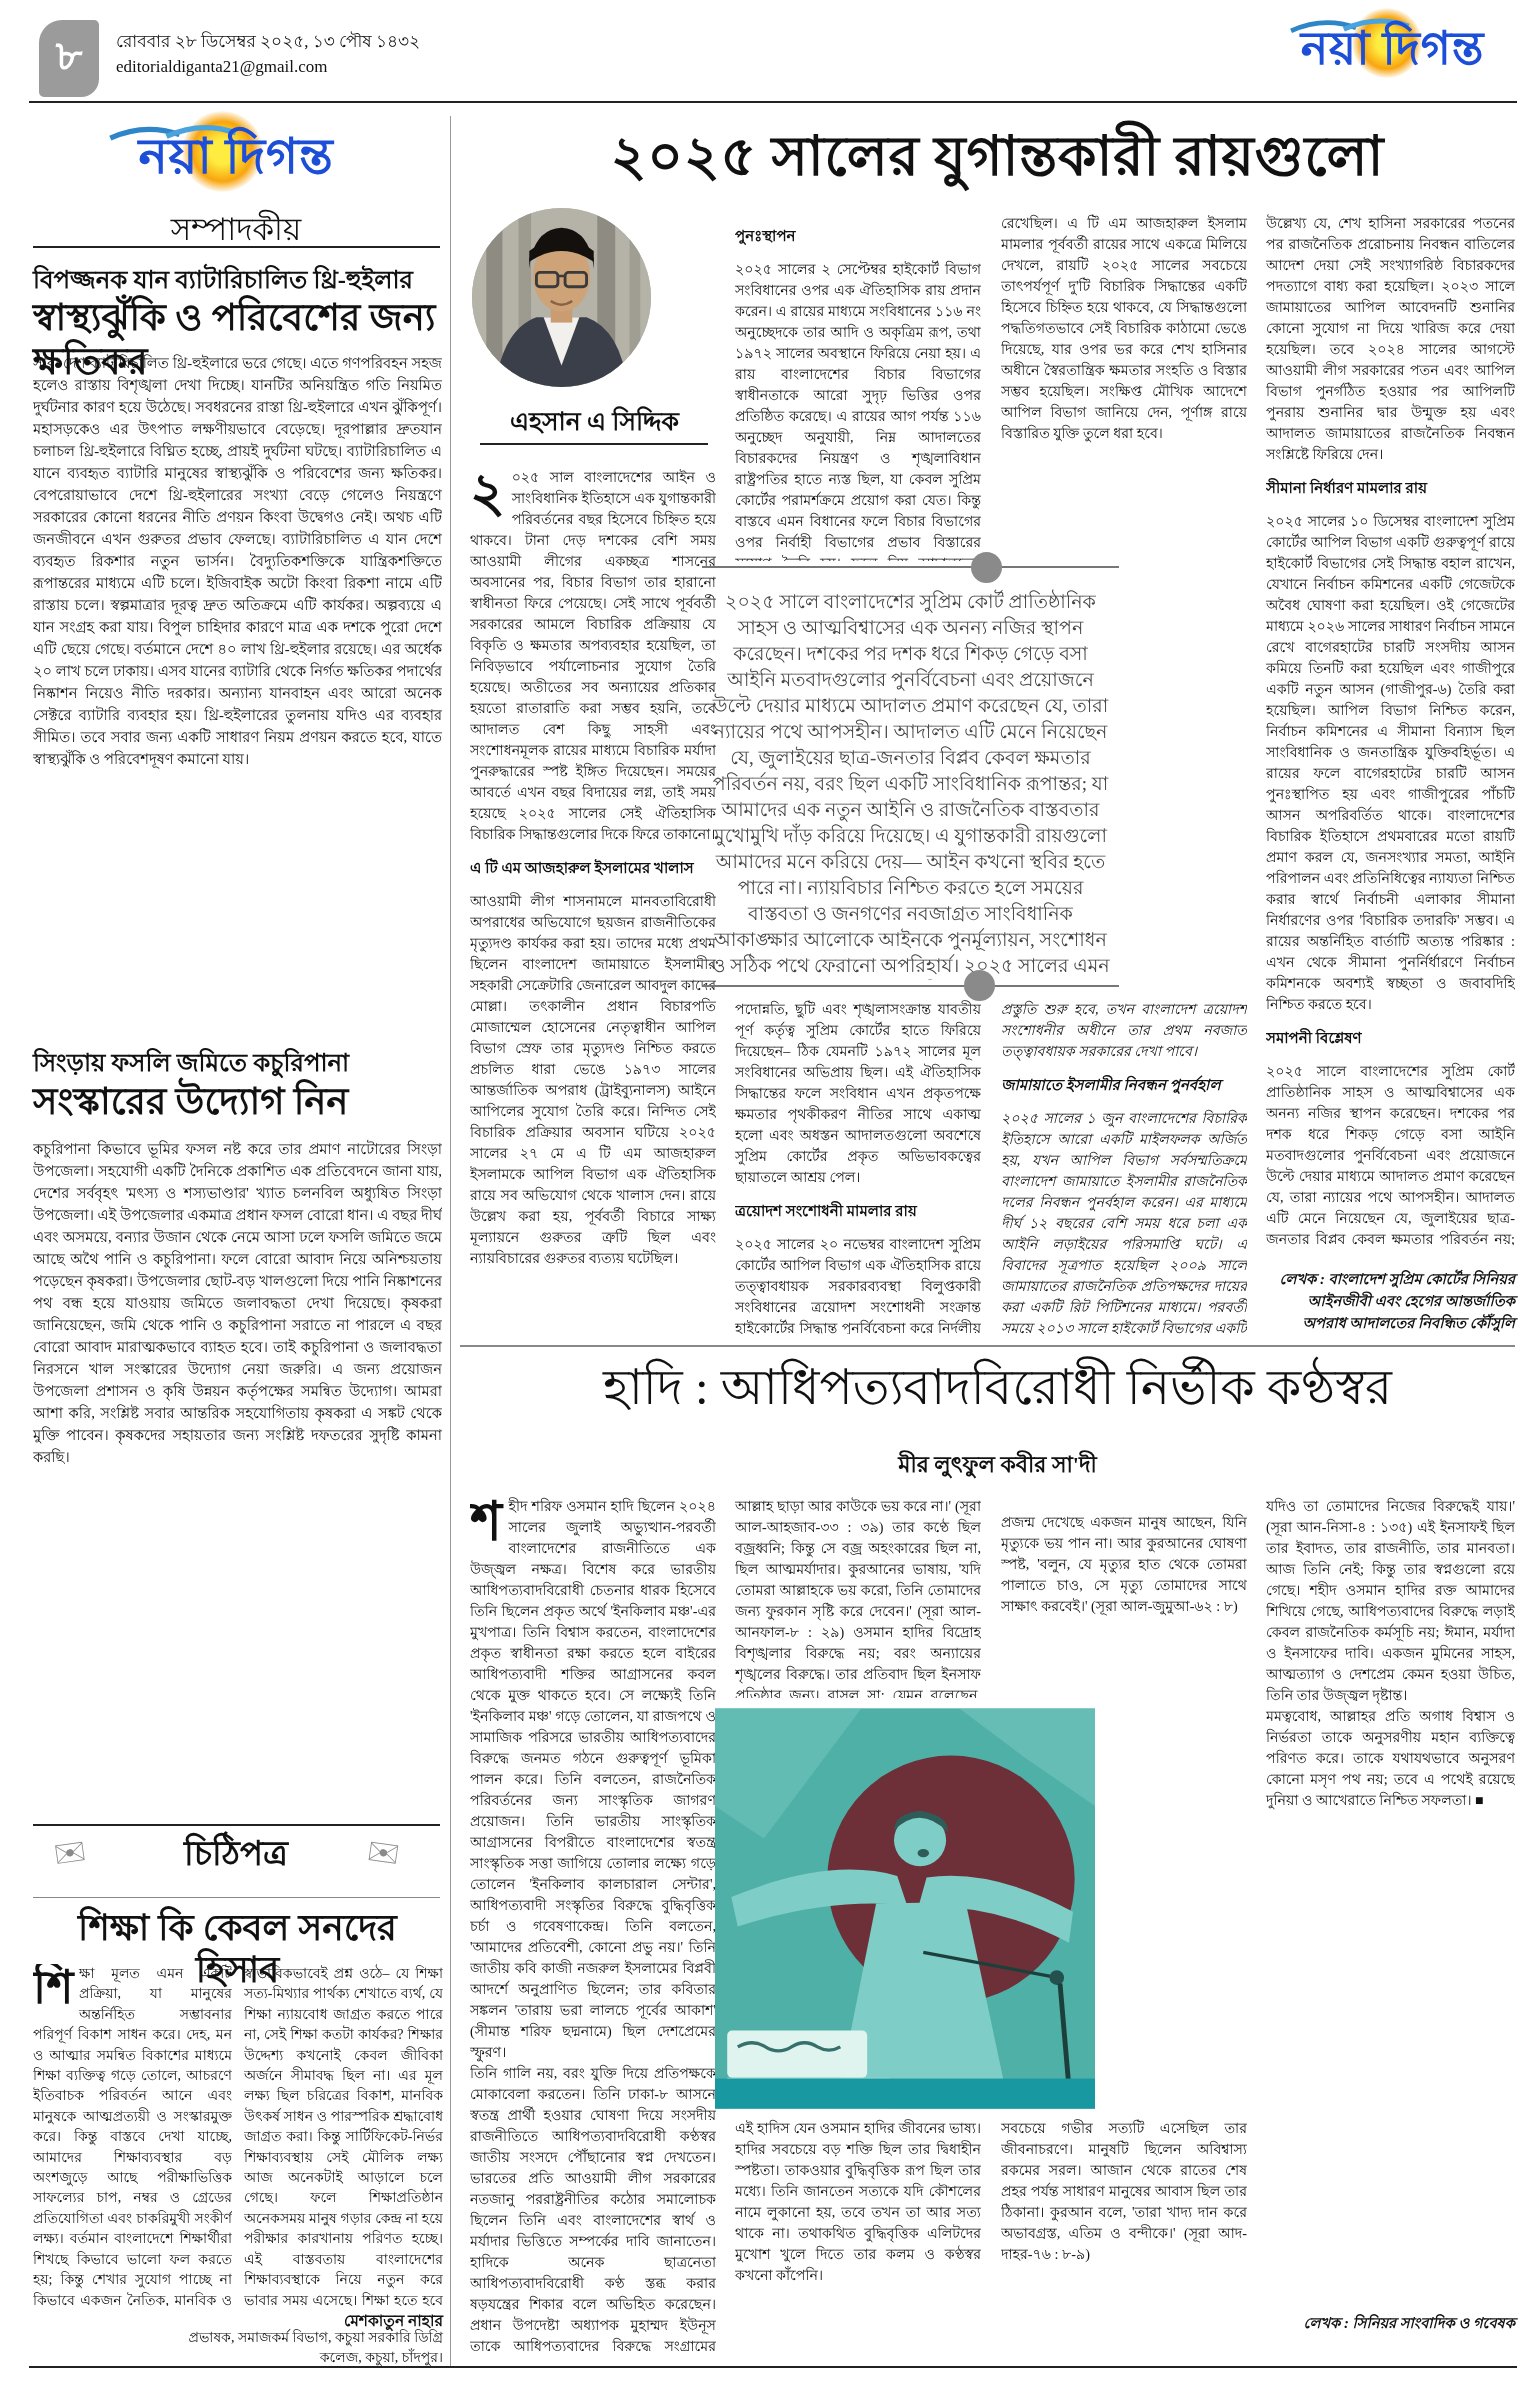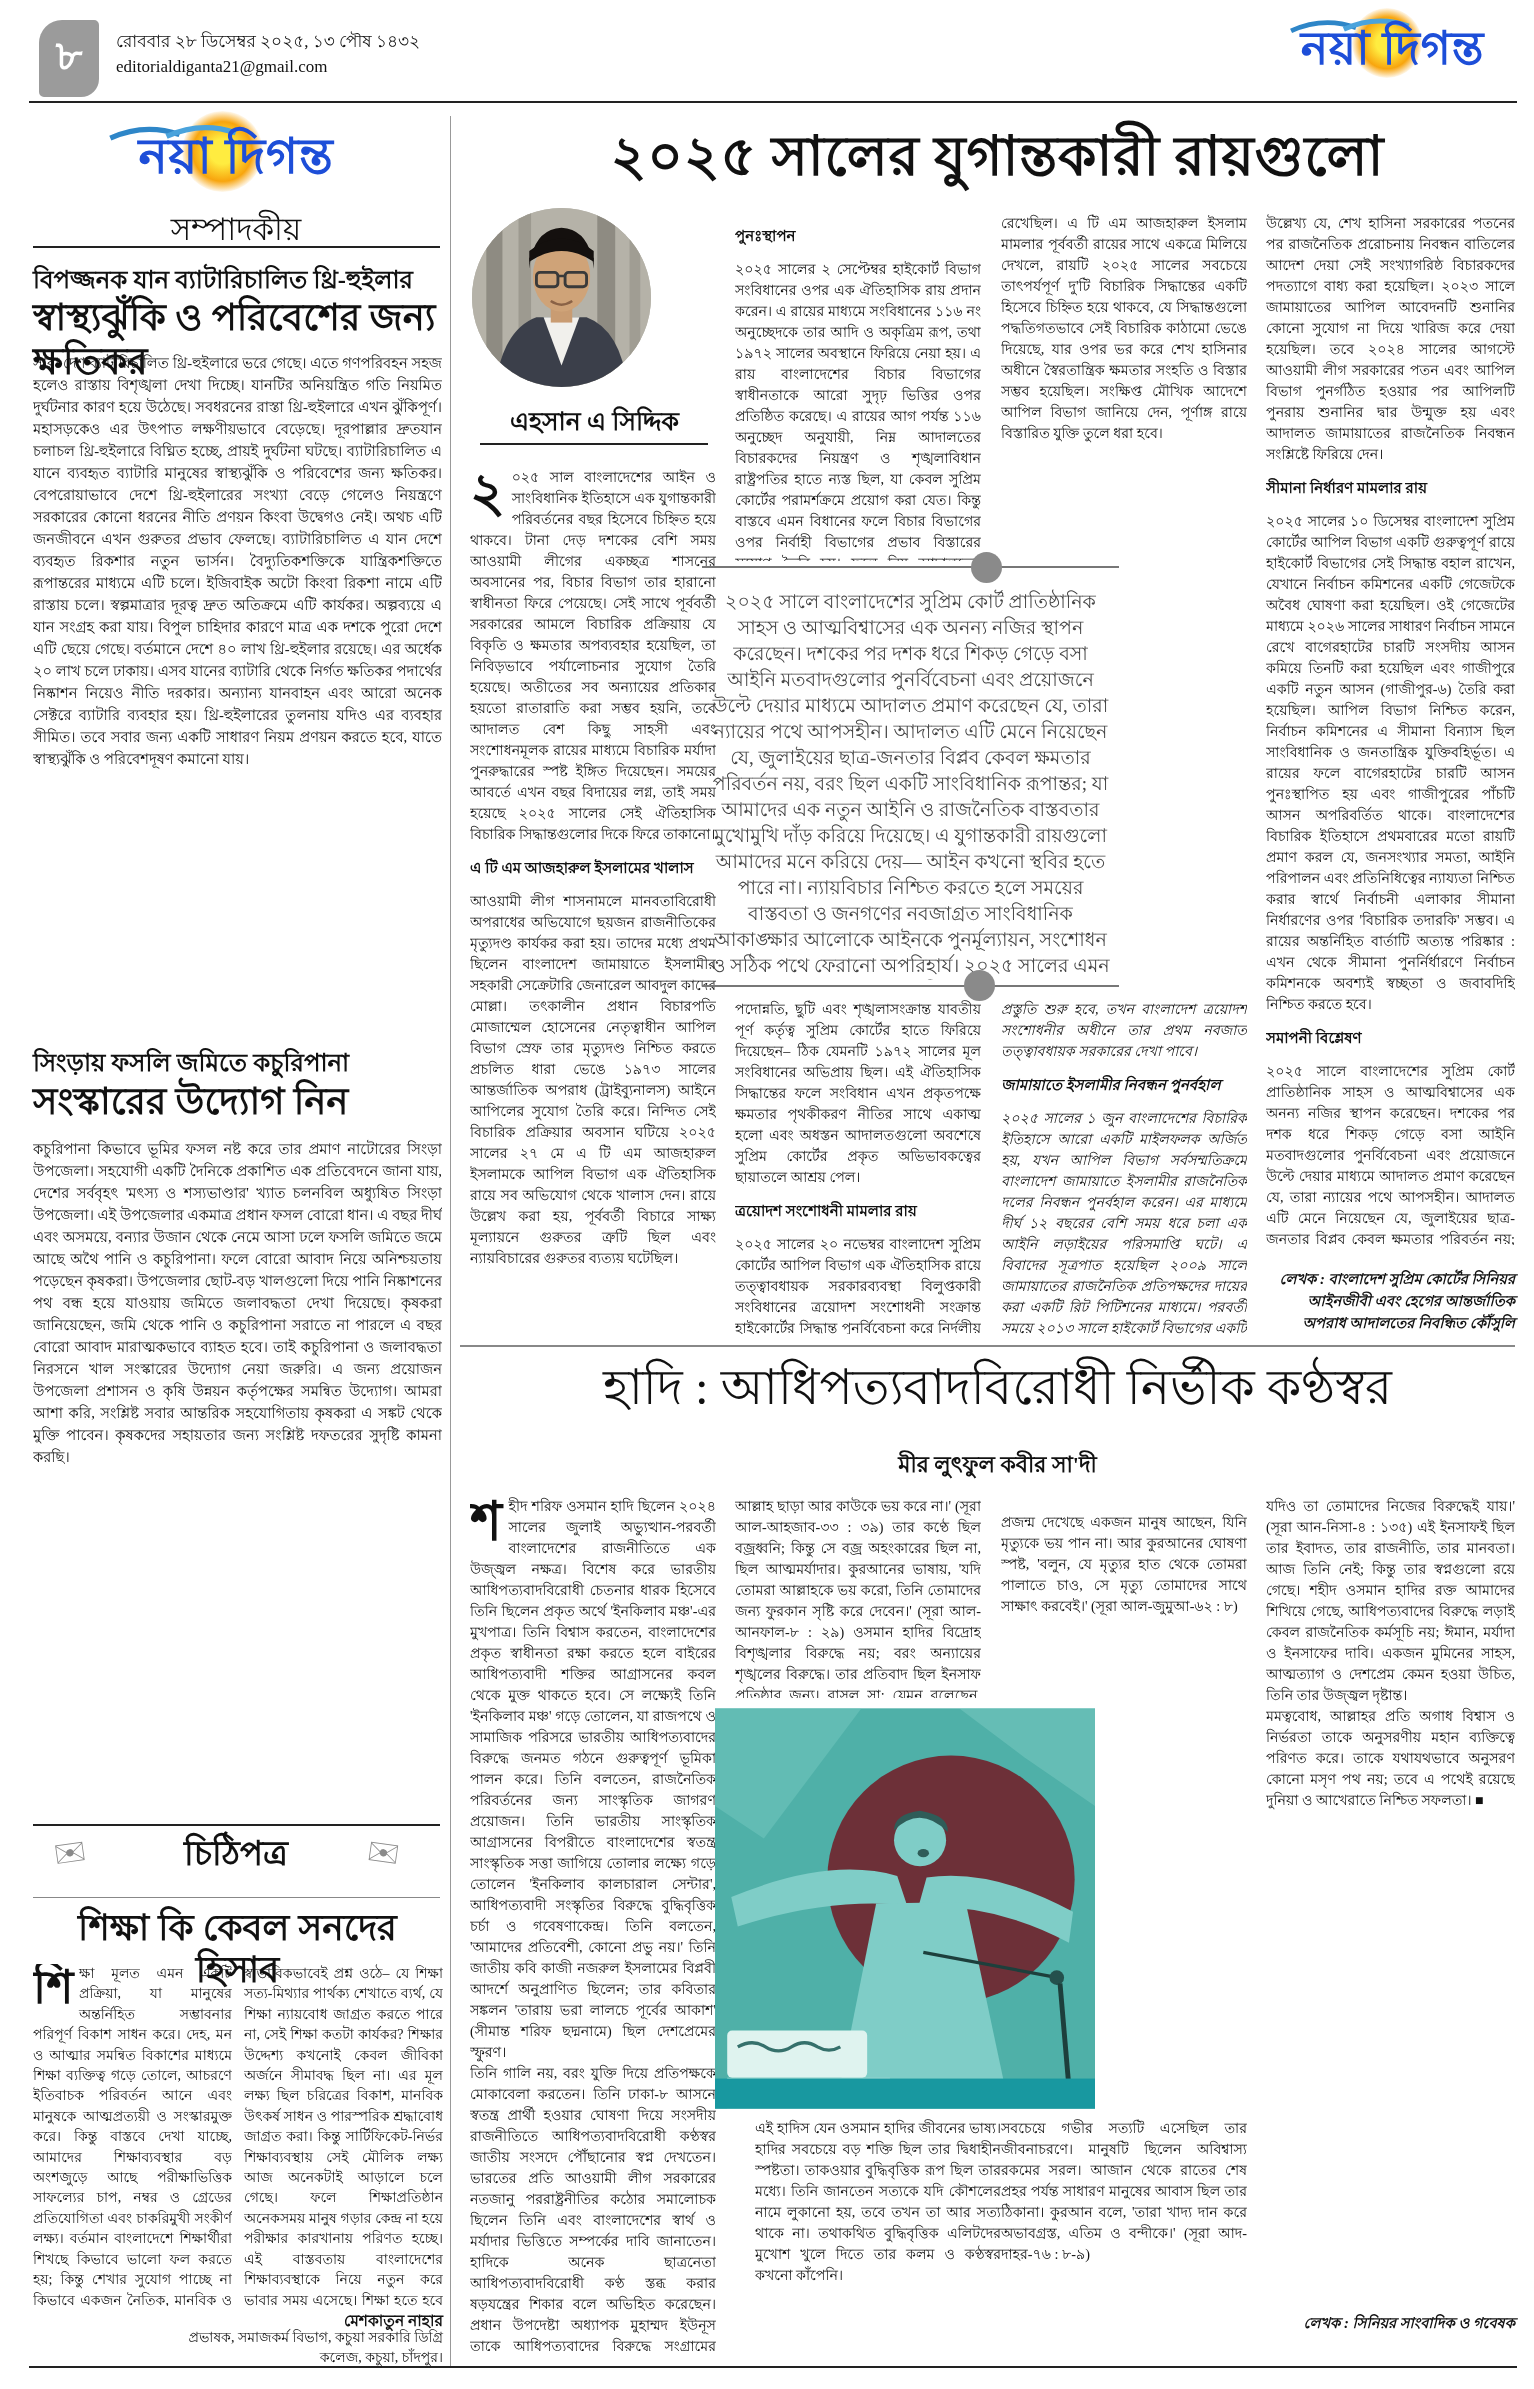--- a/index.html
+++ b/index.html
@@ -196,21 +196,21 @@
       <line x1="256" y1="300" x2="416" y2="330" stroke="#1d3f3c" stroke-width="4"></line>
       <circle cx="420" cy="331" r="9" fill="#24504d"></circle>
       <line x1="424" y1="338" x2="436" y2="478" stroke="#1d3f3c" stroke-width="6"></line>
       <rect x="15" y="396" width="172" height="58" rx="6" fill="#dff3ef"></rect>
       <path d="M28,416 q18,-10 34,0 q16,10 32,0 q16,-10 32,0 q14,8 28,0" stroke="#35706b" stroke-width="4" fill="none"></path>
       <rect x="15" y="454" width="200" height="38" fill="#9fd8d1"></rect>
       <rect x="0" y="455" width="467" height="37" fill="#1898a0"></rect>
     </svg>
   </div>
 
-  <div class="abs body-text" style="left:735px;top:2118px;width:246px;height:241px;margin-left:20px;">এই হাদিস যেন ওসমান হাদির জীবনের ভাষ্য। হাদির সবচেয়ে বড় শক্তি ছিল তার দ্বিধাহীন স্পষ্টতা। তাকওয়ার বুদ্ধিবৃত্তিক রূপ ছিল তার মধ্যে। তিনি জানতেন সত্যকে যদি কৌশলের নামে লুকানো হয়, তবে তখন তা আর সত্য থাকে না। তথাকথিত বুদ্ধিবৃত্তিক এলিটদের মুখোশ খুলে দিতে তার কলম ও কণ্ঠস্বর কখনো কাঁপেনি।</div>
+  <div class="abs body-text" style="left:735px;top:2118px;width:246px;height:241px;">এই হাদিস যেন ওসমান হাদির জীবনের ভাষ্য। হাদির সবচেয়ে বড় শক্তি ছিল তার দ্বিধাহীন স্পষ্টতা। তাকওয়ার বুদ্ধিবৃত্তিক রূপ ছিল তার মধ্যে। তিনি জানতেন সত্যকে যদি কৌশলের নামে লুকানো হয়, তবে তখন তা আর সত্য থাকে না। তথাকথিত বুদ্ধিবৃত্তিক এলিটদের মুখোশ খুলে দিতে তার কলম ও কণ্ঠস্বর কখনো কাঁপেনি।</div>
   <div class="abs body-text" style="left:1001px;top:2118px;width:246px;height:241px;">সবচেয়ে গভীর সত্যটি এসেছিল তার জীবনাচরণে। মানুষটি ছিলেন অবিশ্বাস্য রকমের সরল। আজান থেকে রাতের শেষ প্রহর পর্যন্ত সাধারণ মানুষের আবাস ছিল তার ঠিকানা। কুরআন বলে, 'তারা খাদ্য দান করে অভাবগ্রস্ত, এতিম ও বন্দীকে।' (সূরা আদ-দাহর-৭৬ : ৮-৯)</div>
 
   <div class="abs body-text" style="left:1266px;top:1496px;width:249px;height:804px;">
     <div>যদিও তা তোমাদের নিজের বিরুদ্ধেই যায়।' (সূরা আন-নিসা-৪ : ১৩৫) এই ইনসাফই ছিল তার ইবাদত, তার রাজনীতি, তার মানবতা। আজ তিনি নেই; কিন্তু তার স্বপ্নগুলো রয়ে গেছে। শহীদ ওসমান হাদির রক্ত আমাদের শিখিয়ে গেছে, আধিপত্যবাদের বিরুদ্ধে লড়াই কেবল রাজনৈতিক কর্মসূচি নয়; ঈমান, মর্যাদা ও ইনসাফের দাবি। একজন মুমিনের সাহস, আত্মত্যাগ ও দেশপ্রেম কেমন হওয়া উচিত, তিনি তার উজ্জ্বল দৃষ্টান্ত।</div>
     <div>মমত্ববোধ, আল্লাহর প্রতি অগাধ বিশ্বাস ও নির্ভরতা তাকে অনুসরণীয় মহান ব্যক্তিত্বে পরিণত করে। তাকে যথাযথভাবে অনুসরণ কোনো মসৃণ পথ নয়; তবে এ পথেই রয়েছে দুনিয়া ও আখেরাতে নিশ্চিত সফলতা। ■</div>
   </div>
   <div class="abs author-footer" style="left:1266px;top:2312px;width:249px;">লেখক : সিনিয়র সাংবাদিক ও গবেষক</div>
 
   <div class="abs rule" style="left:28.5px;top:2366px;width:1488px;height:1.6px;"></div>
 </div>

